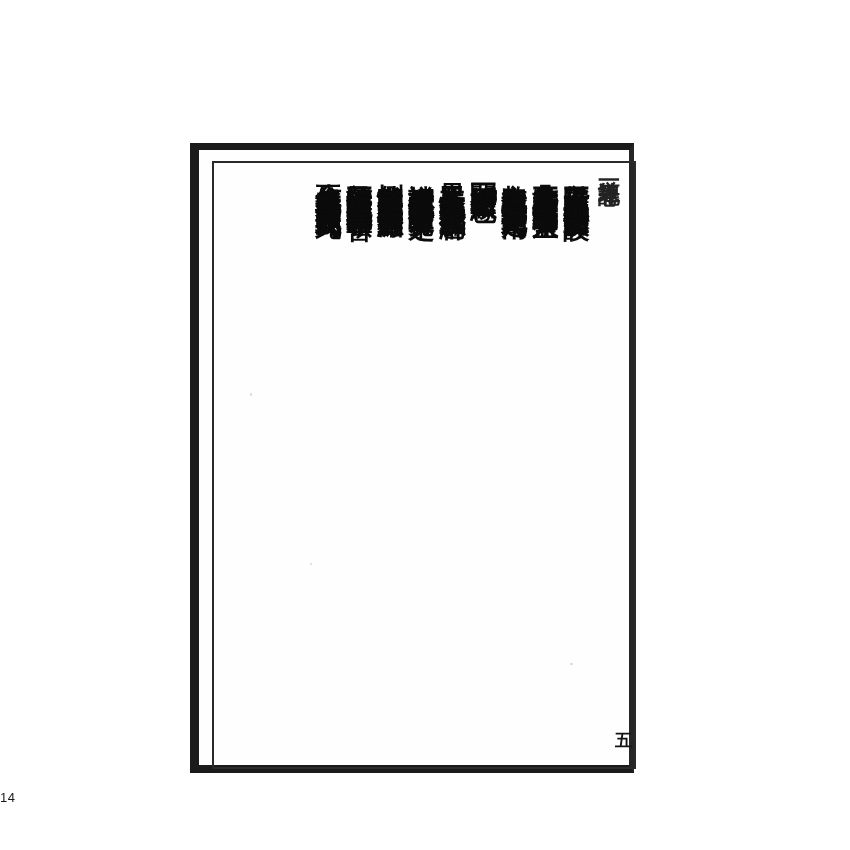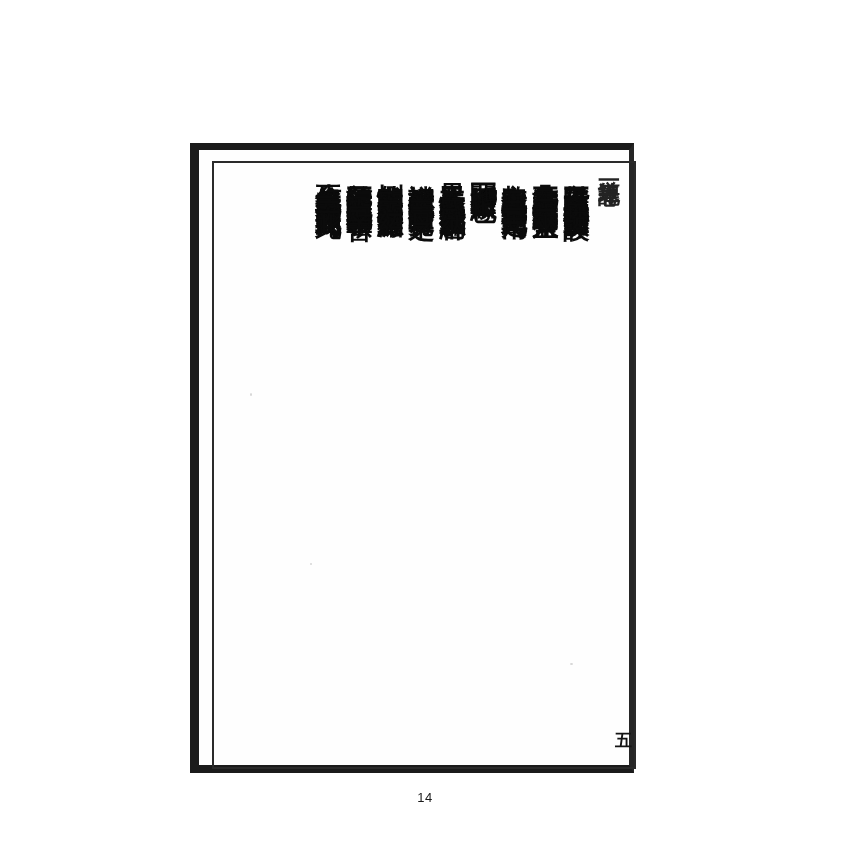--- a/index.html
+++ b/index.html
@@ -119,21 +119,20 @@
     font-weight: 700;
     color: #141414;
   }
 
   
   #folio {
     position: absolute;
     left: 0;
     top: 790px;
     width: 850px;
-    text-align: center;
     font-size: 13px;
     font-family: "Liberation Sans", sans-serif;
     color: #1a1a1a;
     letter-spacing: 0.5px;
   }
 
   
   .speckle {
     position: absolute;
     background: #000;

